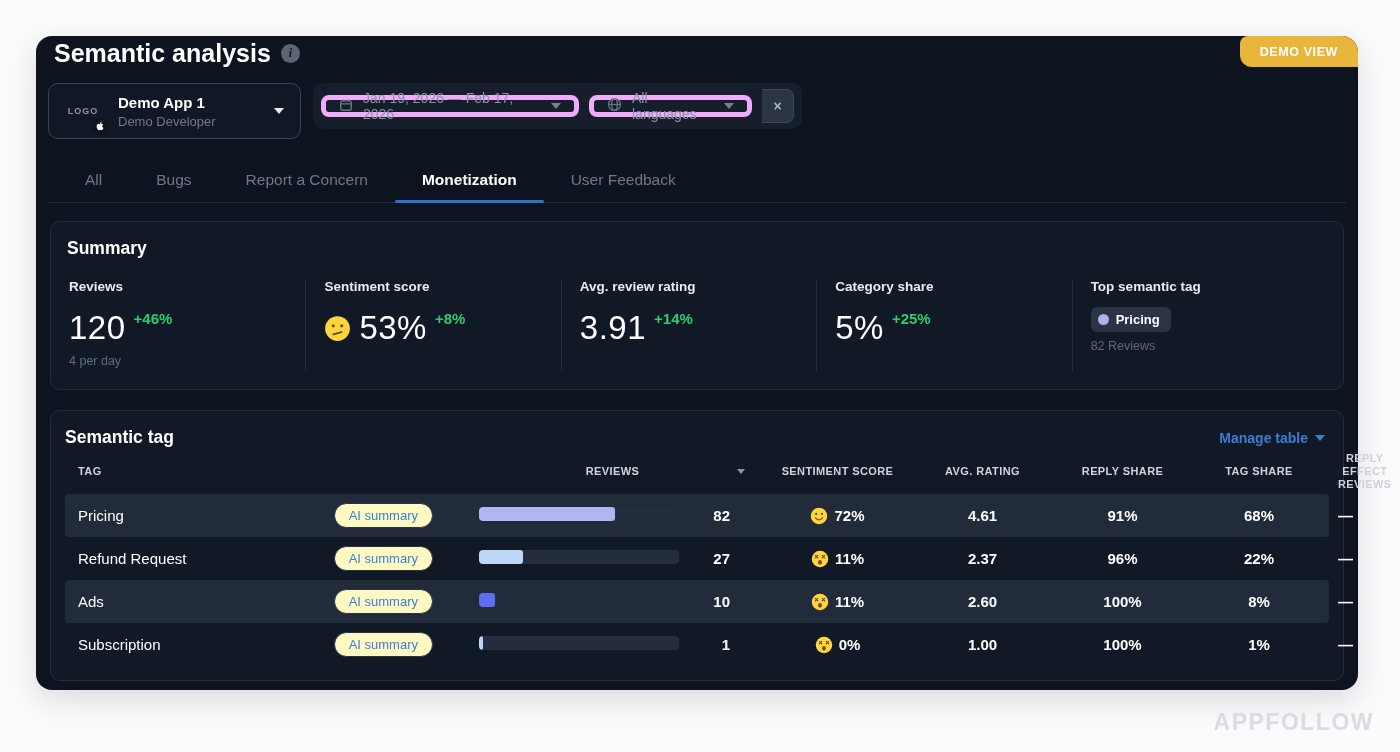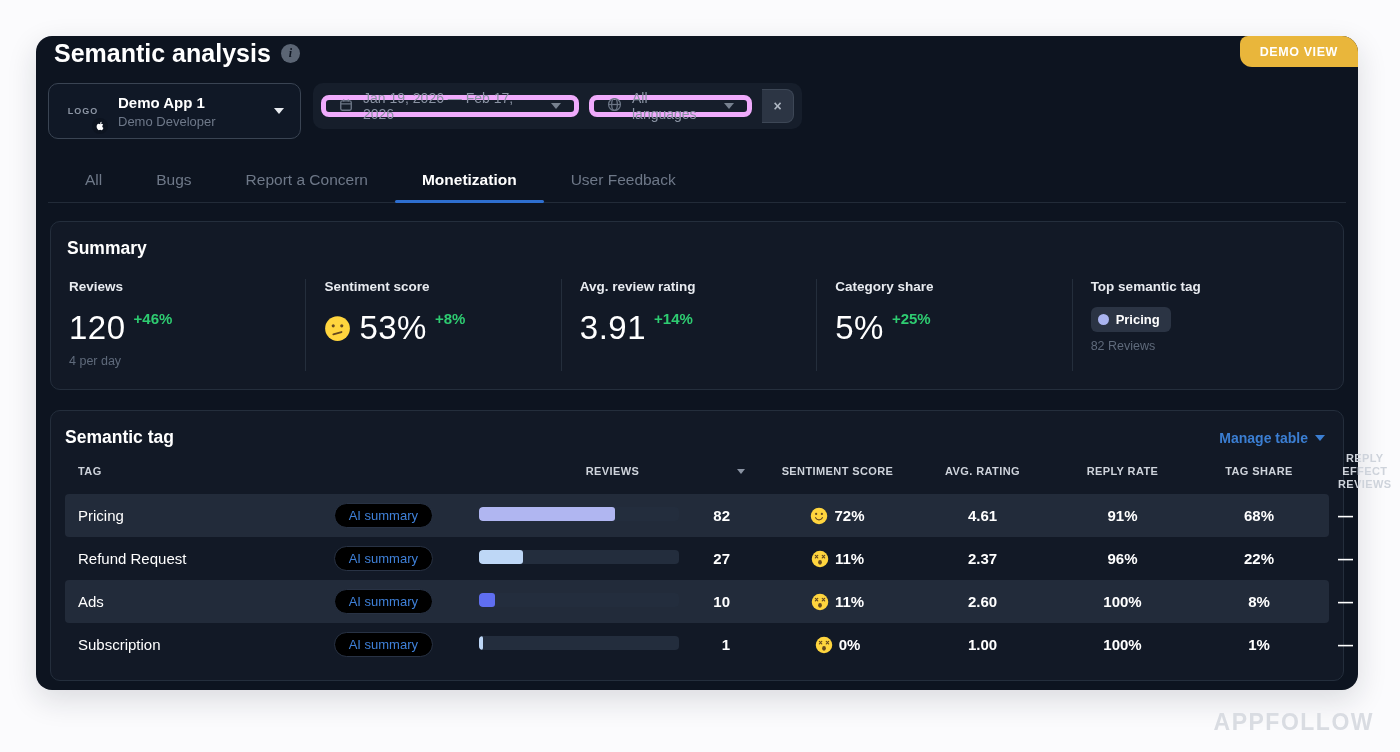--- a/index.html
+++ b/index.html
@@ -117,21 +117,21 @@
   .th-reviews{ position:relative; }
   .sort-caret{ position:absolute; right:10px; top:50%; margin-top:-2px;
     width:0;height:0;border-left:4px solid transparent;border-right:4px solid transparent;
     border-top:5px solid #8a93a3; }
   .th-wrap{ max-width:96px; margin:0 auto; }
   .t-body .t-row:nth-child(odd){ background:#222b3a; border-radius:4px; }
   .cell-tag{ display:flex; align-items:center; justify-content:space-between;
     padding-left:13px; padding-right:17px; }
   .tag-name{ color:#fff; font-size:15px; }
   .ai-btn{
-    background:#000000; border:1px solid #283244; color:#3f80d8;
+    background:#fef9c3; border:1px solid #283244; color:#3f80d8;
     font-size:13px; border-radius:14px; padding:4px 14px; cursor:pointer;
     font-family:"Liberation Sans", sans-serif;
   }
   .cell-reviews{ display:flex; padding-left:9px; padding-right:25px; }
   .bar-track{ width:200px; height:14px; border-radius:4px; background:#232d3d;
     position:relative; overflow:hidden; }
   .bar-fill{ position:absolute; left:0; top:0; height:100%; border-radius:3px; min-width:3px; }
   .rev-num{ margin-left:auto; color:#fff; font-size:15px; font-weight:bold; }
   .cell-center{ display:flex; align-items:center; justify-content:center;
     color:#fff; font-size:15px; font-weight:bold; gap:6px; }
@@ -268,21 +268,21 @@
       </div>
 
       <div class="t-row t-head">
         <div class="th th-tag">TAG</div>
         <div class="th th-reviews">
           <span>REVIEWS</span>
           <span class="sort-caret"></span>
         </div>
         <div class="th">SENTIMENT SCORE</div>
         <div class="th">AVG. RATING</div>
-        <div class="th">REPLY RATE</div>
+        <div class="th">REPLY SHARE</div>
         <div class="th">TAG SHARE</div>
         <div class="th">
             <div class="th-wrap">REPLY EFFECT REVIEWS</div>
           </div>
       </div>
 
       <div class="t-body">
 
         <div class="t-row">
           <div class="cell-tag">

